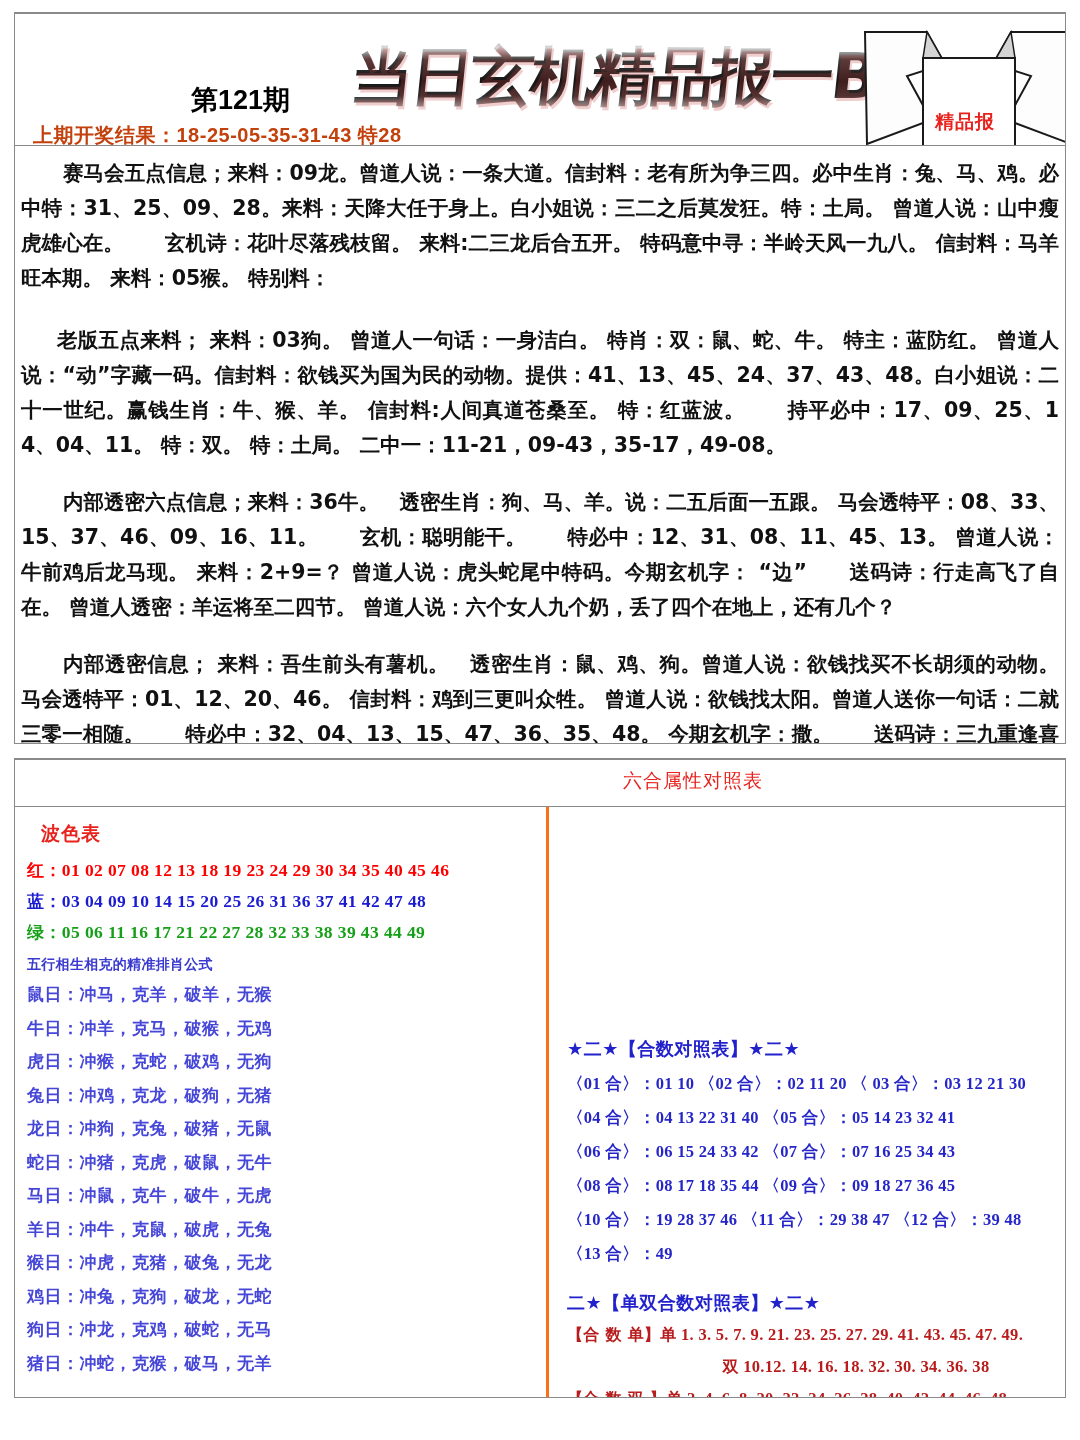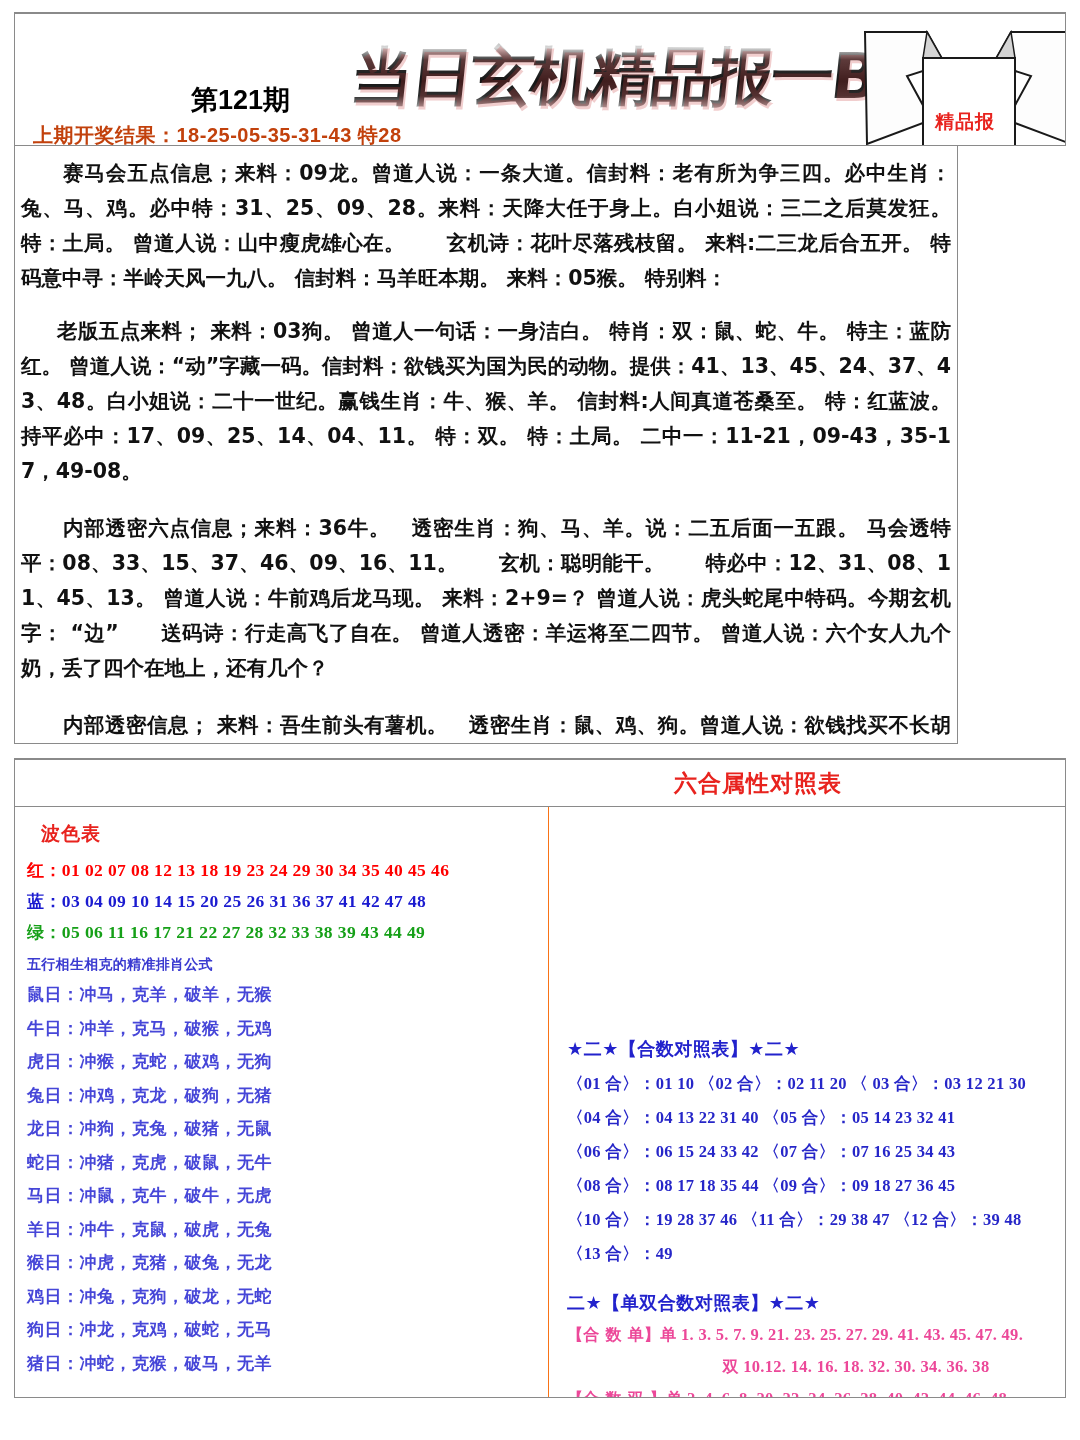--- a/index.html
+++ b/index.html
@@ -108,21 +108,21 @@
     color: #e8231e;
     letter-spacing: 1px;
     white-space: nowrap;
   }
 
   
   .body-box {
     position: absolute;
     left: 14px;
     top: 146px;
-    width: 944px;
+    width: 1052px;
     height: 598px;
     border: 1px solid #8a8a8a;
     border-top: none;
     box-sizing: border-box;
     background: #ffffff;
     padding: 0;
     overflow: hidden;
   }
   .para {
     font-size: 20.5px;
@@ -131,21 +131,21 @@
     font-weight: bold;
     letter-spacing: 0px;
     text-align: justify;
     text-justify: inter-ideograph;
     font-family: "DejaVu Sans", "Liberation Sans", sans-serif;
     padding: 0 6px;
     margin: 0;
     word-break: break-all;
   }
   .para.p1 { margin-top: 10px; text-indent: 42px; }
-  .para.p2 { margin-top: 18px; text-indent: 36px; }
+  .para.p2 { margin-top: 27px; text-indent: 36px; }
   .para.p3 { margin-top: 22px; text-indent: 42px; }
   .para.p4 { margin-top: 22px; text-indent: 42px; }
 
   
   .lower-box {
     position: absolute;
     left: 14px;
     top: 758px;
     width: 1052px;
     height: 640px;
@@ -155,35 +155,35 @@
     background: #ffffff;
     overflow: hidden;
   }
   .lower-head {
     height: 46px;
     border-bottom: 1px solid #8a8a8a;
     position: relative;
   }
   .lower-head-title {
     position: absolute;
-    left: 659px;
+    left: 608px;
     top: 8px;
-    font-size: 23px;
-    font-weight: bold;
+    font-size: 19px;
+    font-weight: normal;
     color: #e8231e;
     letter-spacing: 1px;
     white-space: nowrap;
   }
   .lower-cols {
     display: flex;
     height: 590px;
   }
   .col-left {
     width: 534px;
-    border-right: 1px solid #f97316;
+    border-right: 3px solid #f97316;
     box-sizing: border-box;
     padding: 10px 0 0 12px;
   }
   .col-right {
     flex: 1;
     box-sizing: border-box;
     padding: 0;
     position: relative;
   }
 
@@ -254,21 +254,21 @@
     font-weight: bold;
     color: #2222cc;
     letter-spacing: 0.5px;
     margin: 20px 0 4px 0;
     white-space: nowrap;
     font-family: "DejaVu Sans","Liberation Sans",sans-serif;
   }
   .ds-row {
     font-size: 16.5px;
     font-weight: bold;
-    color: #ec4899;
+    color: #b91c1c;
     line-height: 32px;
     white-space: nowrap;
     letter-spacing: 0.3px;
     font-family: "Liberation Serif","DejaVu Serif", serif;
   }
   .ds-row.indent { padding-left: 78px; text-align: center; }
   .ds-label {
     font-family: "DejaVu Sans","Liberation Sans",sans-serif;
     font-size: 16px;
   }

